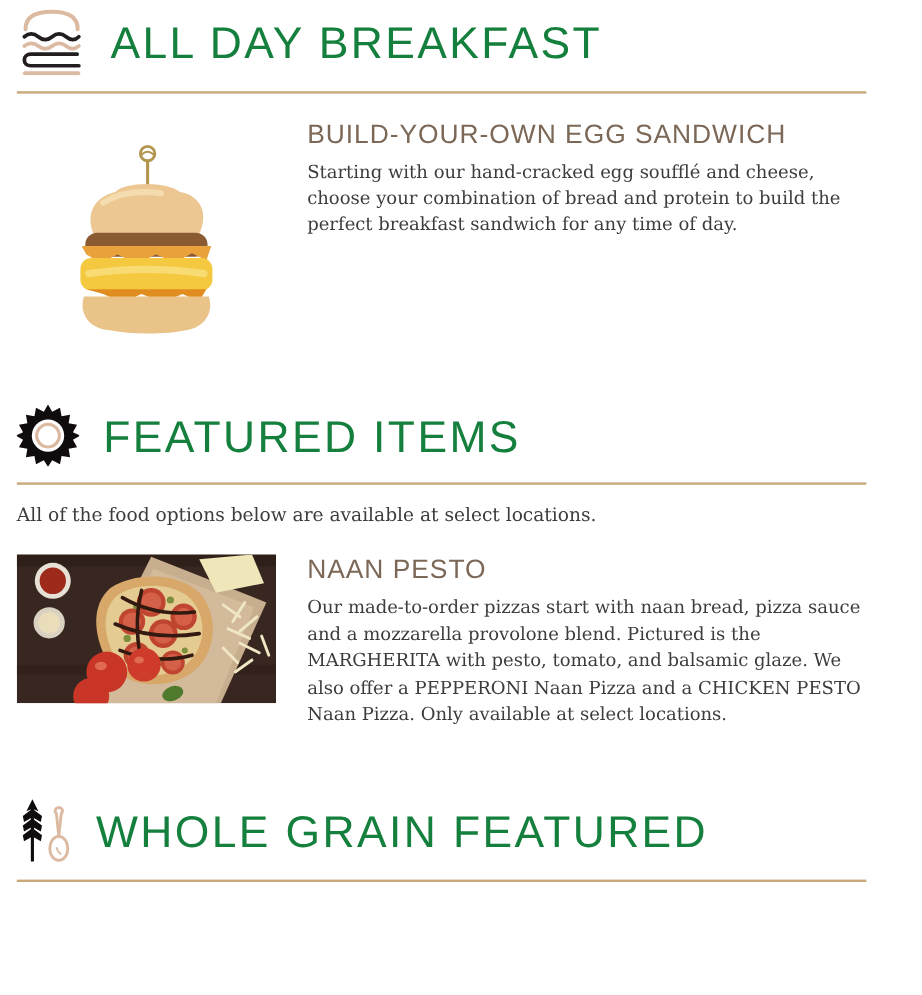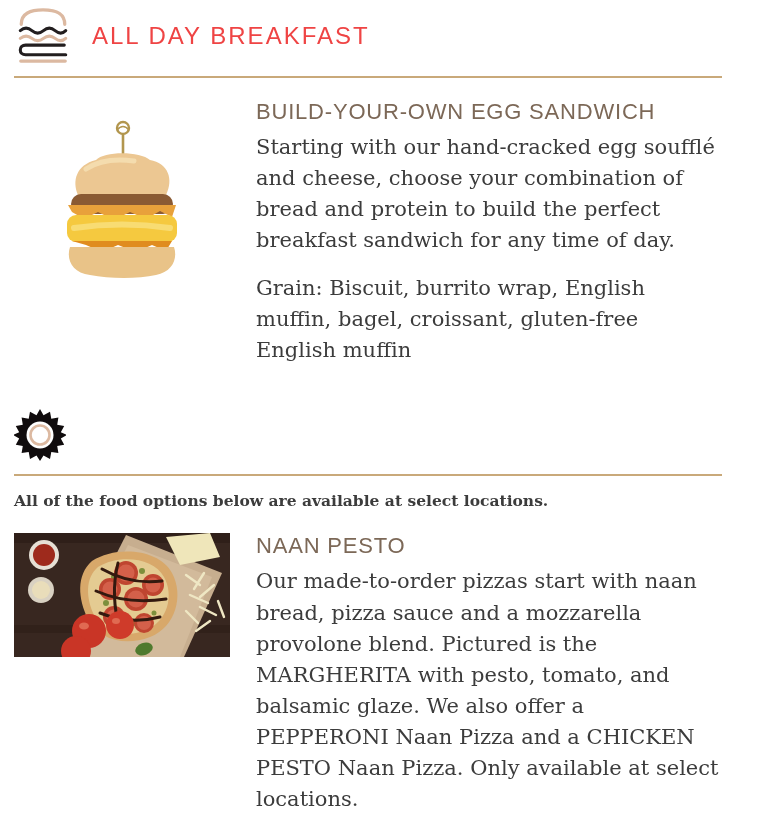--- a/index.html
+++ b/index.html
@@ -5,23 +5,23 @@
   * { box-sizing: border-box; }
   html, body { margin: 0; padding: 0; background: #ffffff; }
   body { width: 768px; font-family: "DejaVu Serif", serif; color: #3c3c3c; }
   .page { width: 768px; padding: 5px 46px 10px 14px; }
 
   
   .section-header { display: flex; align-items: center; margin: 0; }
   .section-title {
     font-family: "Liberation Sans", sans-serif;
     font-weight: normal;
-    font-size: 24px;
+    font-size: 37px;
     letter-spacing: 2px;
-    color: #ef4444;
+    color: #15803d;
     margin: 0 0 0 20px;
     white-space: nowrap;
   }
   .rule {
     border: none;
     border-top: 2px solid #c9a97a;
     margin: 9px 0 0 0;
   }
 
   
@@ -31,24 +31,24 @@
   .item-text { flex: 1 1 auto; padding-top: 0; }
   .item-title {
     font-family: "Liberation Sans", sans-serif;
     font-weight: normal;
     font-size: 22px;
     letter-spacing: 0.8px;
     color: #7c6857;
     margin: 0 0 7px 0;
     white-space: nowrap;
   }
-  .item-text p { margin: 0 0 17px 0; font-size: 21px; line-height: 1.48; }
+  .item-text p { margin: 0 0 17px 0; font-size: 15px; line-height: 1.48; }
   .item-text p:last-child { margin-bottom: 0; }
 
-  .section-note { margin: 14px 0 0 0; font-size: 15.5px; line-height: 1.48; font-weight: bold; }
+  .section-note { margin: 14px 0 0 0; font-size: 15.5px; line-height: 1.48; }
 
   .spacer-lg { height: 42px; }
   .spacer-xl { height: 58px; }
 
   .hdr-icon { flex: 0 0 auto; }
 </style>
 </head>
 <body>
 
 <div class="page">
@@ -87,34 +87,34 @@
         <path d="M60 129 Q108 122 156 129" stroke="#f8dc73" stroke-width="6" fill="none" stroke-linecap="round"></path>
 
         <path d="M58 142 H158 L152 152 L138 146 L122 153 L104 146 L88 153 L72 146 Z" fill="#e08c1f"></path>
 
         <path d="M56 148 C52 160 58 174 76 176 C96 180 124 180 142 176 C158 173 164 160 160 148 Z" fill="#e9c388"></path>
       </svg>
     </div>
     <div class="item-text">
       <h2 class="item-title">BUILD-YOUR-OWN EGG SANDWICH</h2>
       <p>Starting with our hand-cracked egg soufflé and cheese, choose your combination of bread and protein to build the perfect breakfast sandwich for any time of day.</p>
-      <p>Grain: Biscuit, burrito wrap, English muffin, bagel, croissant, gluten-free English muffin</p>
     </div>
   </div>
 
   <div class="spacer-lg"></div>
 
   <div class="section-header">
     <span class="hdr-icon">
       <svg width="52" height="52" viewBox="0 0 52 52">
         <path fill="#100c0d" d="M26 0 L29.5 6.2 L36 2.8 L37.3 9.8 L44.4 8.6 L43.2 15.7 L50.2 17 L46.8 23.2 L53 26 L46.8 29.5 L50.2 35.7 L43.2 37 L44.4 44.1 L37.3 42.9 L36 49.9 L29.5 46.5 L26 52 L22.5 46.5 L16 49.9 L14.7 42.9 L7.6 44.1 L8.8 37 L1.8 35.7 L5.2 29.5 L-1 26 L5.2 23.2 L1.8 17 L8.8 15.7 L7.6 8.6 L14.7 9.8 L16 2.8 L22.5 6.2 Z"></path>
         <circle cx="26" cy="26" r="13.5" fill="#ffffff"></circle>
         <circle cx="26" cy="26" r="9.5" fill="#ffffff" stroke="#dcb9a1" stroke-width="2.6"></circle>
       </svg>
     </span>
+    <h1 class="section-title">FEATURED ITEMS</h1>
   </div>
   <hr class="rule">
 
   <p class="section-note">All of the food options below are available at select locations.</p>
 
   <div class="menu-item">
     <div class="item-photo">
       <svg width="216" height="124" viewBox="0 0 216 124">
         <rect width="216" height="124" fill="#382720"></rect>
         <rect y="0" width="216" height="10" fill="#2f1f19"></rect>

